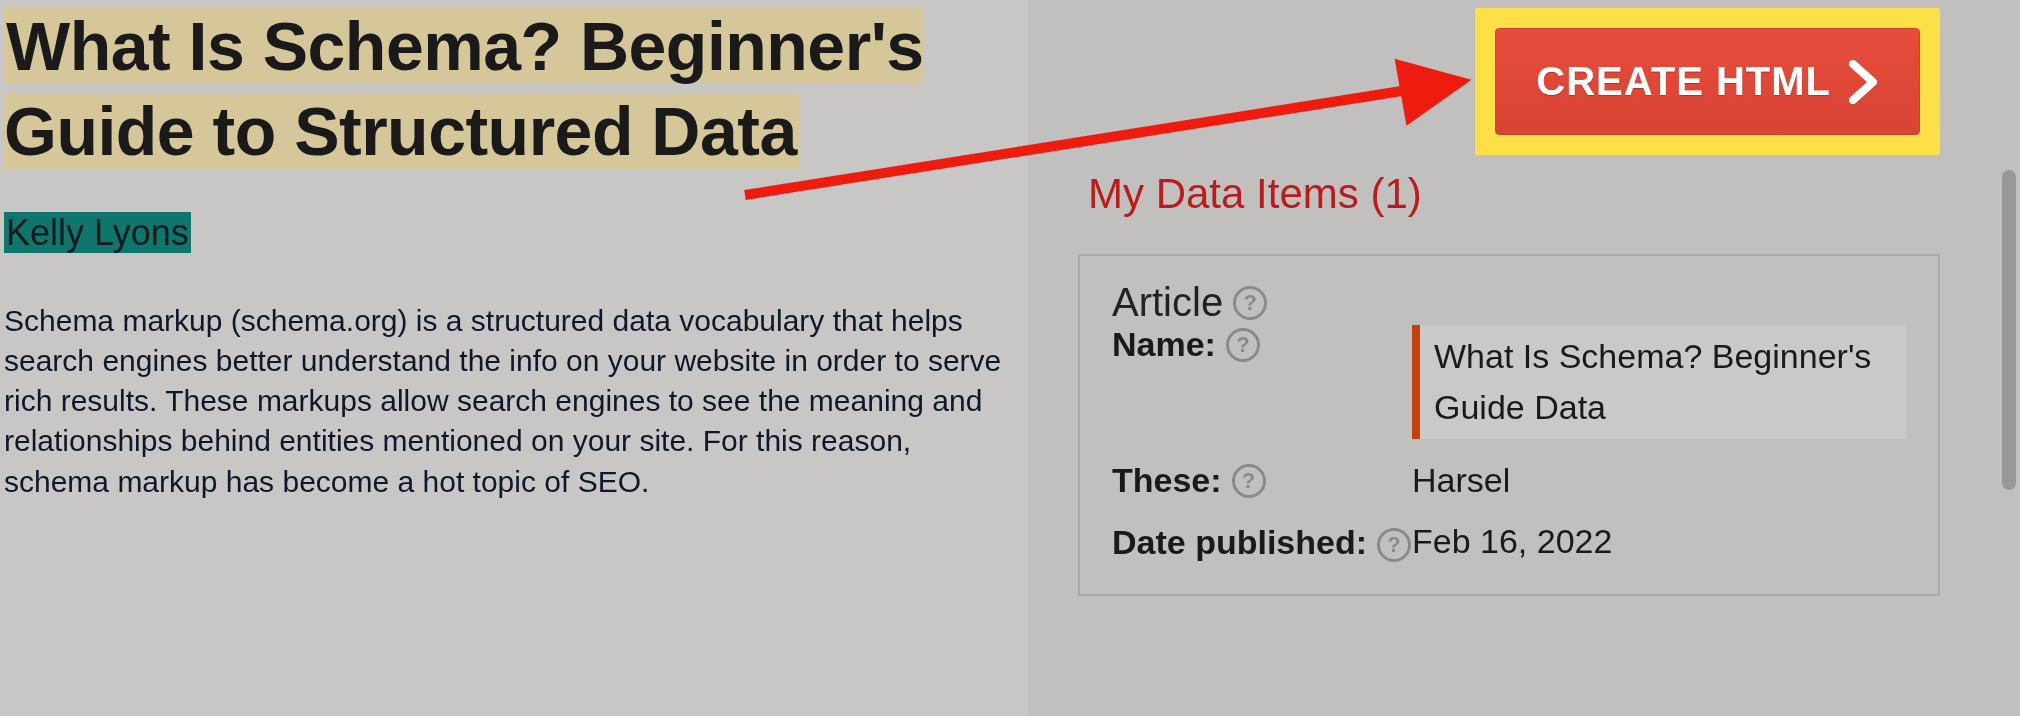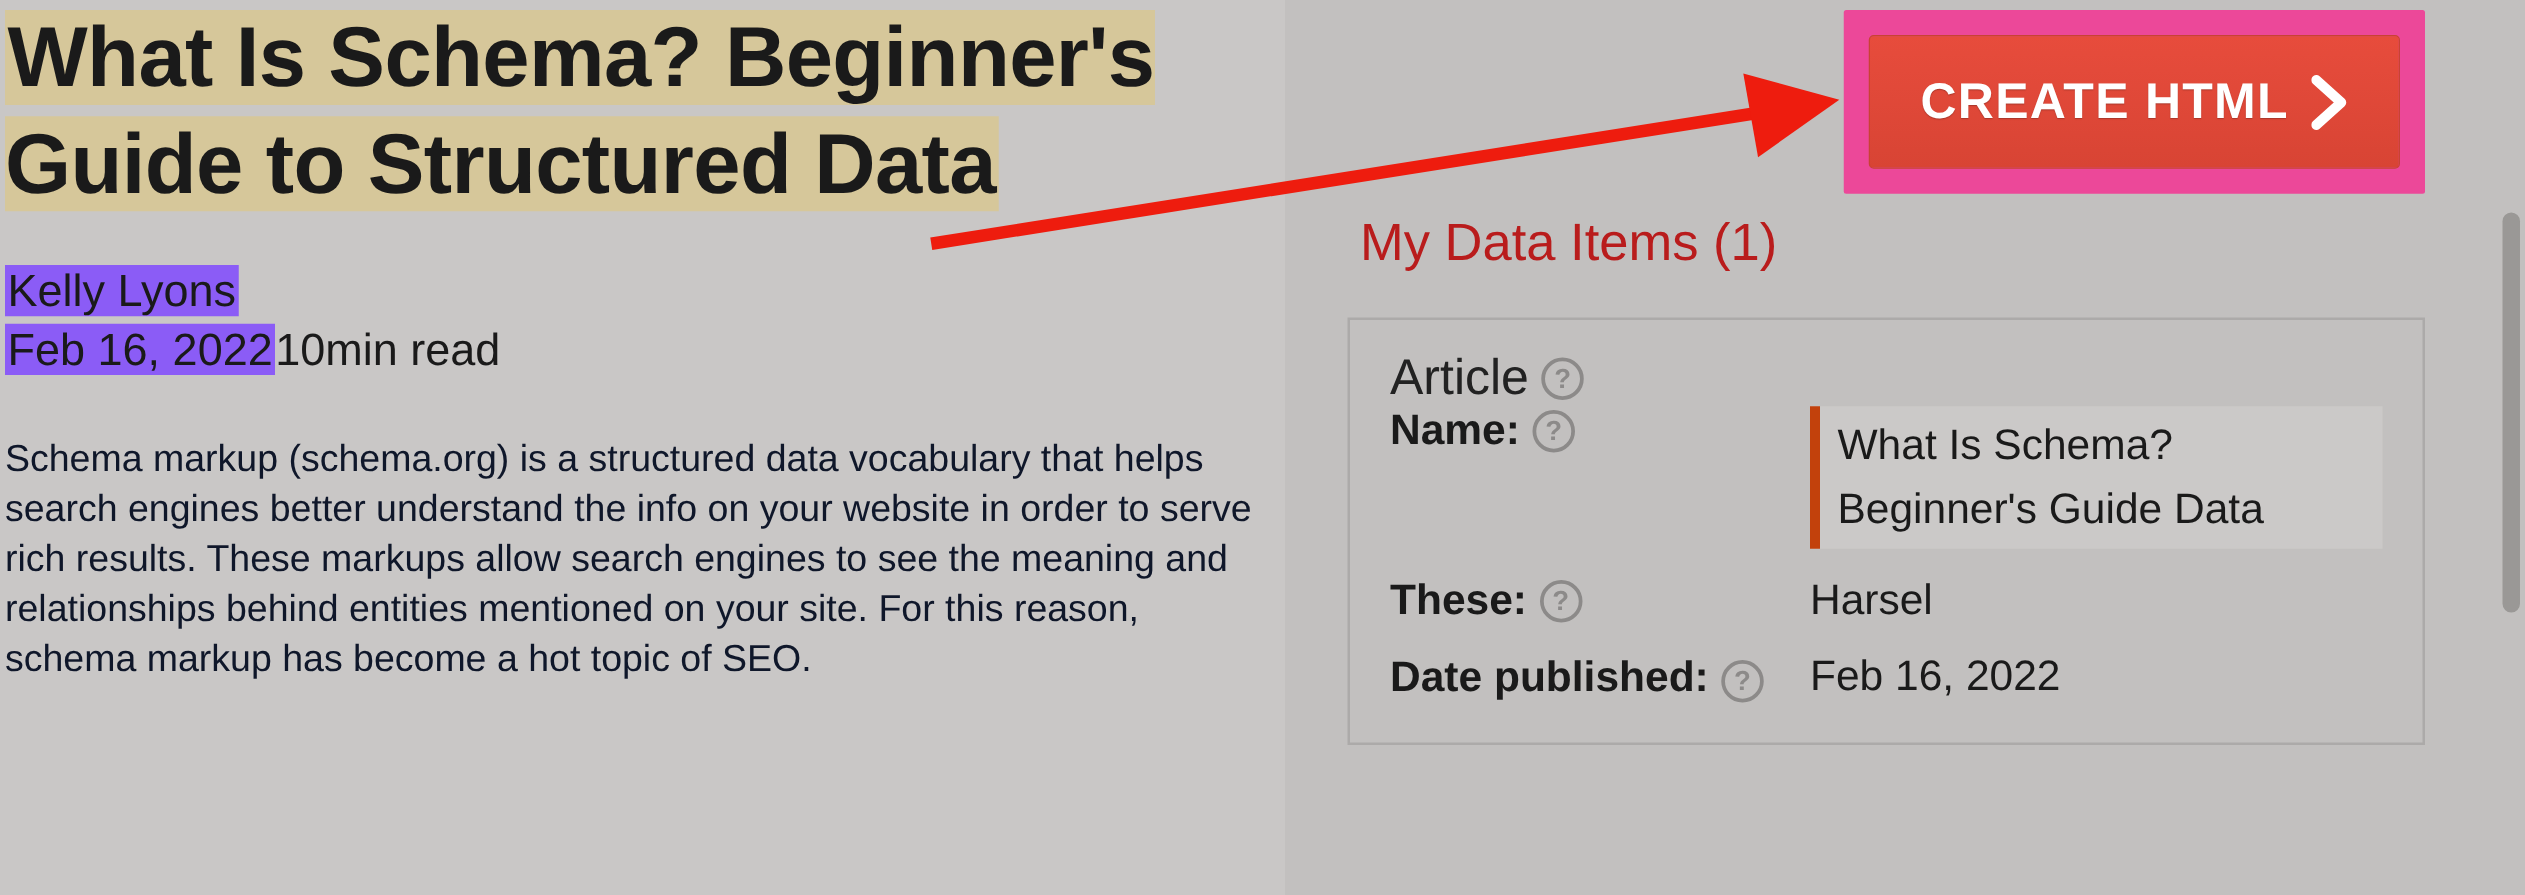--- a/index.html
+++ b/index.html
@@ -30,40 +30,40 @@
     }
     .article-title .hl {
       background: #d6c79a;
       padding: 0 2px;
     }
     .meta {
       font-size: 36px;
       line-height: 1.3;
       margin-bottom: 44px;
     }
-    .meta .hl { background: #8b5cf6; padding: 0 2px; }
+    .meta .hl { background: #0f766e; padding: 0 2px; }
     .body-text {
       font-size: 30px;
       line-height: 1.34;
       color: #0f172a;
       max-width: 1000px;
     }
     .right-wrap {
       position: absolute;
       left: 1028px;
       top: 0;
       right: 0;
       height: 716px;
       background: #c2c0bf;
     }
     .create-button-frame {
       position: absolute;
       top: 8px;
       right: 80px;
-      background: #ec4899;
+      background: #fde047;
       padding: 20px;
       border-radius: 2px;
       z-index: 20;
       margin-left: 20px;
     }
     .create-button {
       display: flex;
       align-items: center;
       gap: 18px;
       background: #e74c3c;
@@ -101,21 +101,21 @@
     }
     .card-title-row { display: flex; align-items: center; gap: 10px; }
     .card-title { font-size: 40px; font-weight: 400; color: #222; }
     .help-icon {
       display: inline-flex; align-items: center; justify-content: center;
       width: 34px; height: 34px; border-radius: 50%;
       border: 3px solid #8c8a89; color: #8c8a89;
       font-size: 22px; font-weight: 700;
       flex: 0 0 auto;
     }
-    .field-row { display: flex; align-items: flex-start; margin-bottom: 22px; gap: 36px; }
+    .field-row { display: flex; align-items: flex-start; margin-bottom: 22px; }
     .field-label-wrap { width: 300px; display: flex; align-items: center; gap: 10px; }
     .field-label { font-size: 34px; font-weight: 700; color: #1a1a1a; }
     .field-value-wrap { flex: 1; font-size: 34px; color: #1a1a1a; }
     .field-value-hl {
       background: #cbc9c8;
       border-left: 8px solid #c2410c;
       padding: 6px 6px 6px 14px;
       line-height: 1.5;
     }
     .scroll-thumb {
@@ -147,23 +147,20 @@
 </head>
 <body>
 
 <div class="left-panel">
   <h1 class="article-title">
     <span class="hl">What Is Schema? Beginner's Guide to Structured Data</span>
   </h1>
 
   <div class="meta">
     <div><span class="hl">Kelly Lyons</span></div>
-    <div>
-      <span class="hl">Feb 16, 2022</span><span>10min read</span>
-    </div>
   </div>
 
   <p class="body-text">Schema markup (schema.org) is a structured data vocabulary that helps search engines better understand the info on your website in order to serve rich results. These markups allow search engines to see the meaning and relationships behind entities mentioned on your site. For this reason, schema markup has become a hot topic of SEO.</p>
 </div>
 
 <div class="arrow-line"></div>
 <div class="arrow-head"></div>
 
 <div class="right-wrap">
 

